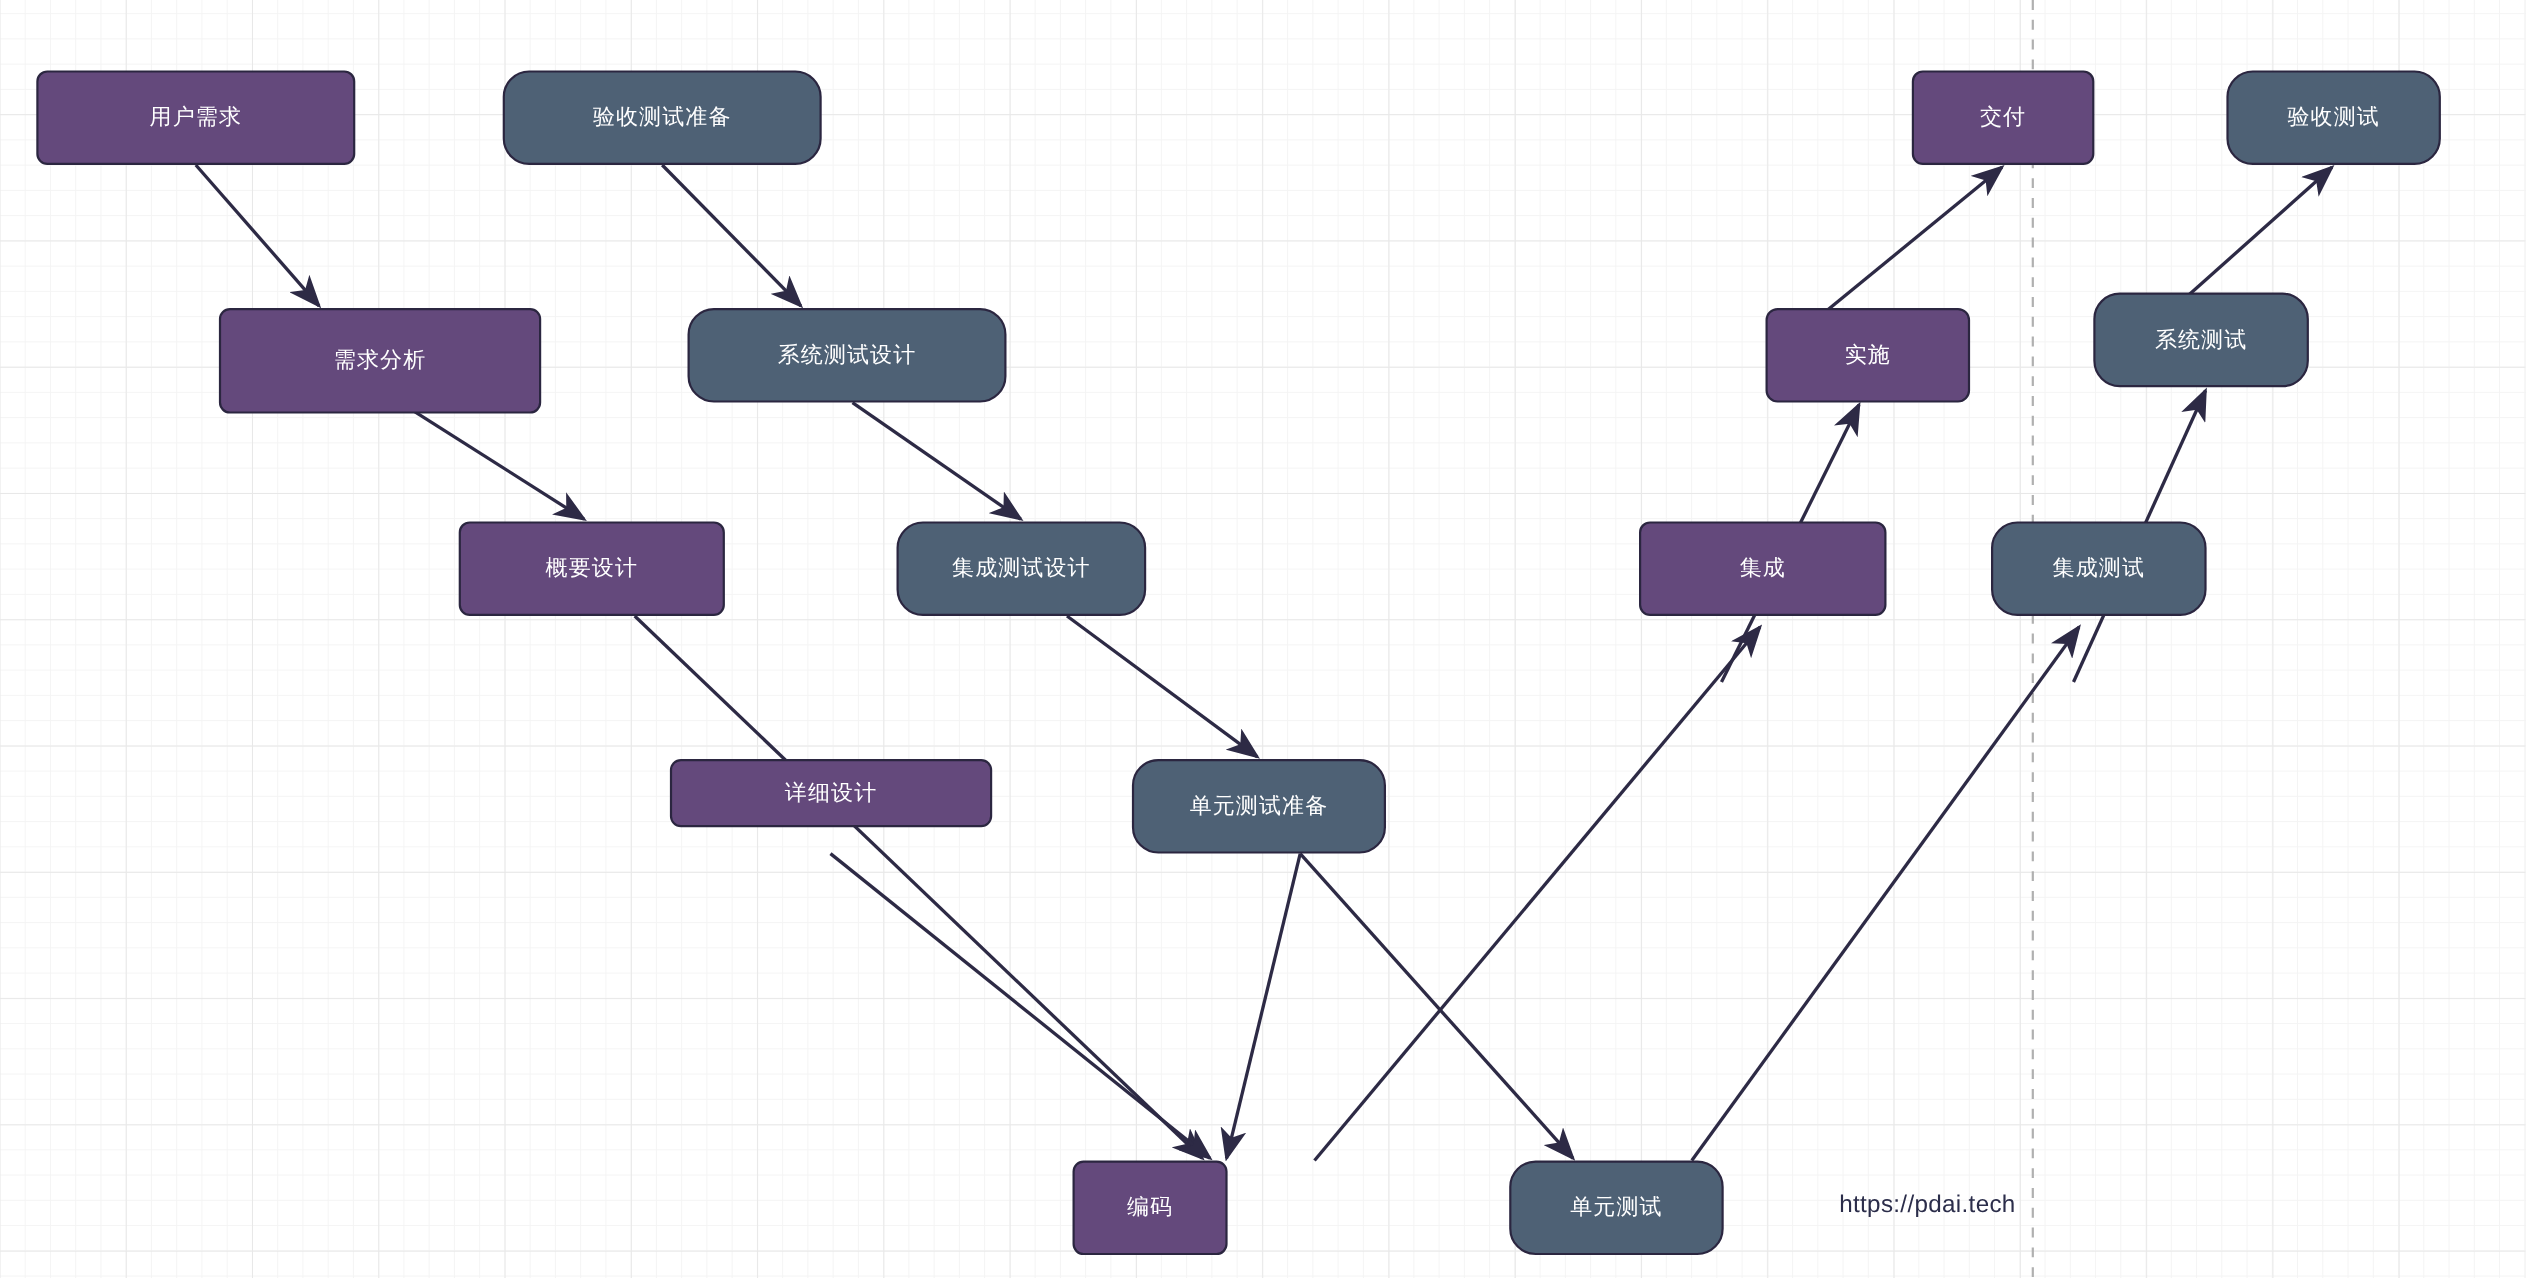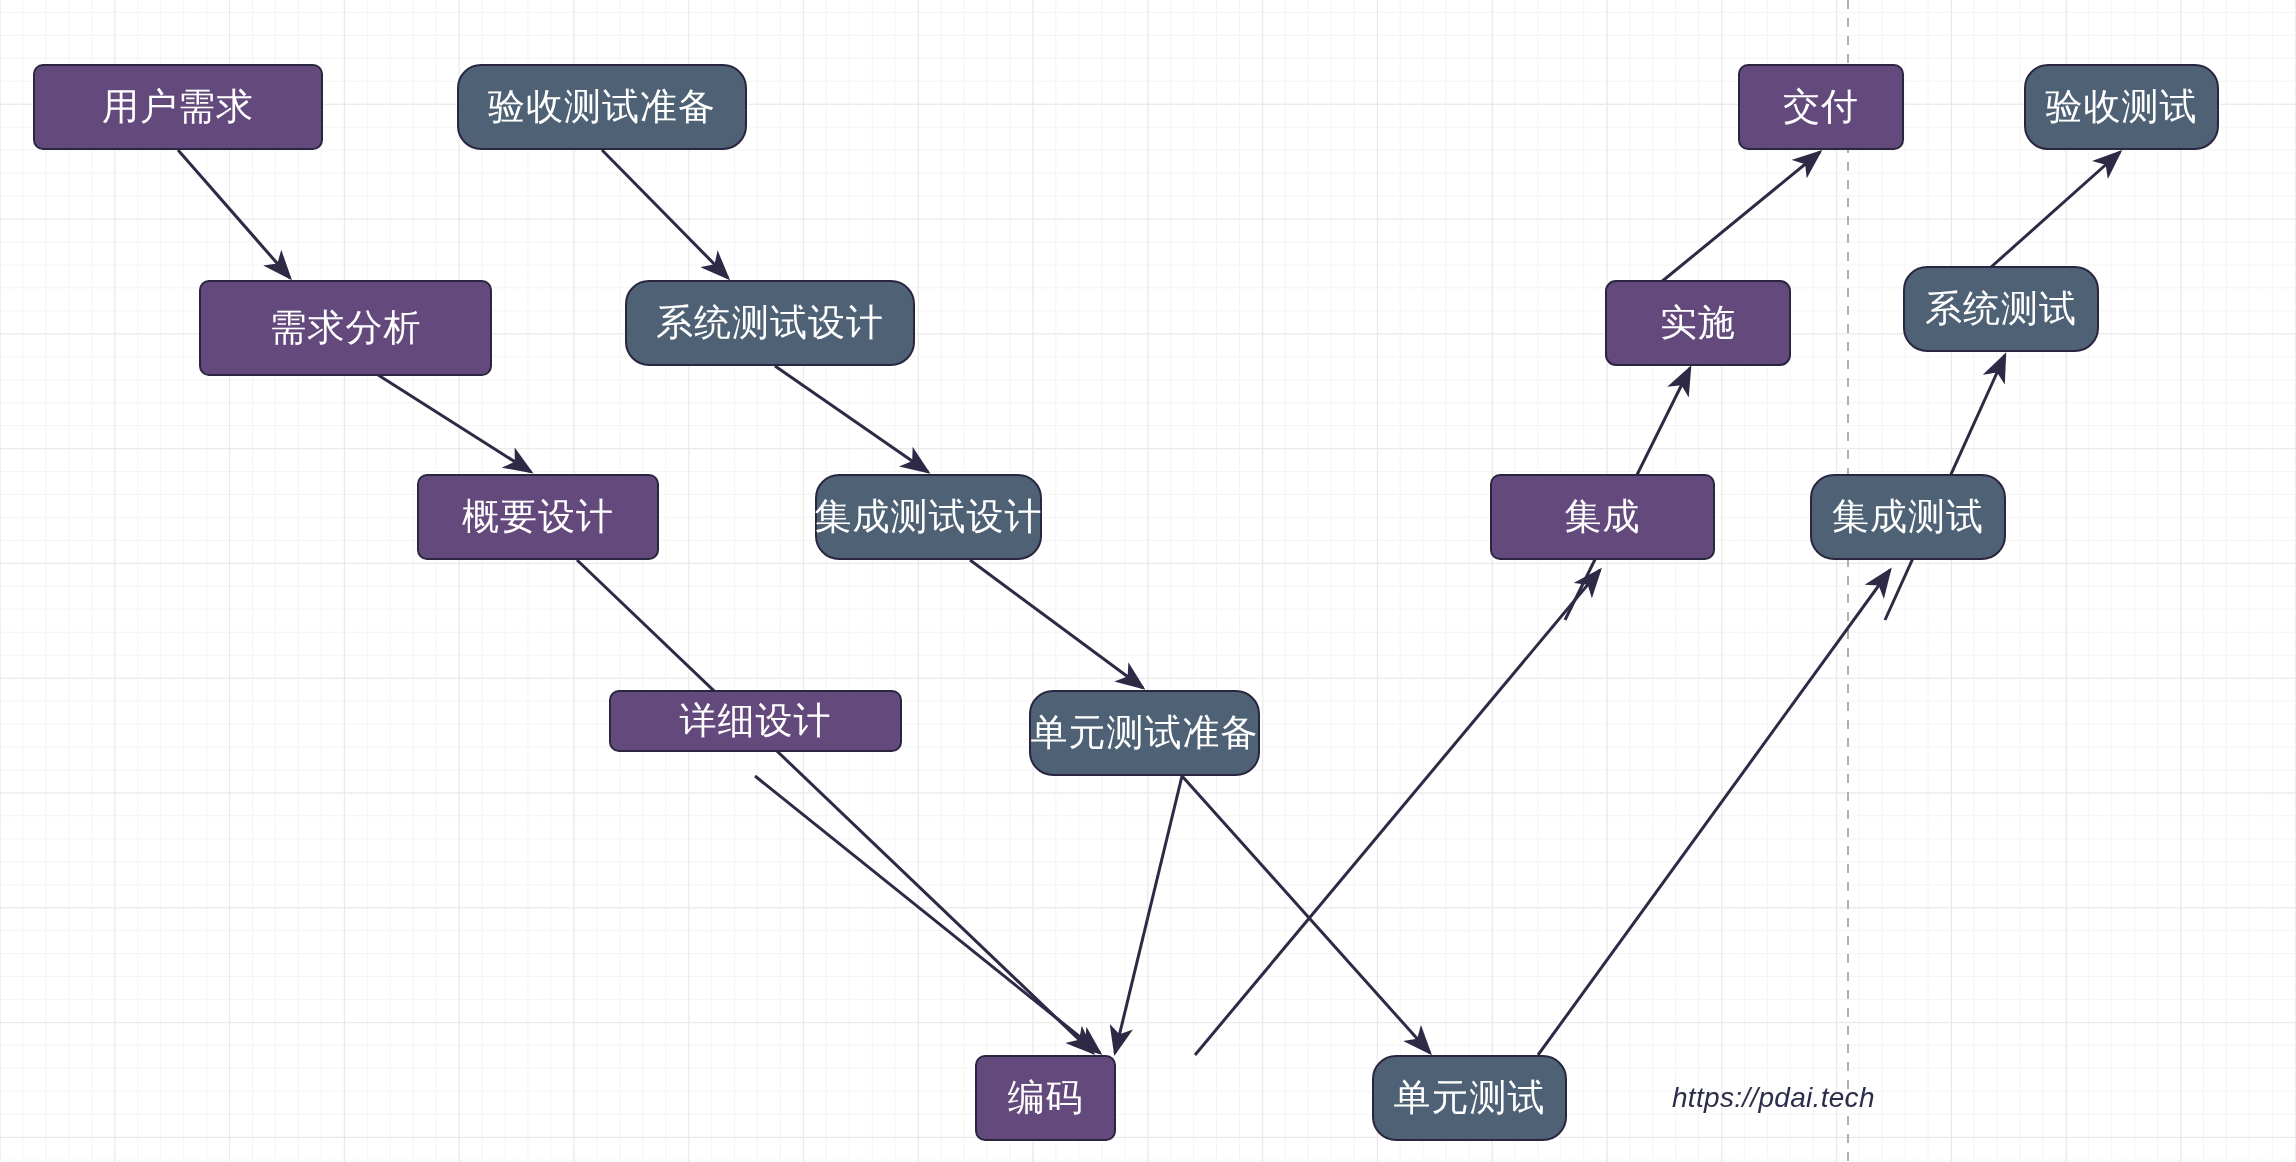--- a/index.html
+++ b/index.html
@@ -37,40 +37,39 @@
   }
   .node {
     position: absolute;
     box-sizing: border-box;
     display: flex;
     align-items: center;
     justify-content: center;
     border-radius: 10px;
     border: 2px solid #2b2640;
     color: #ffffff;
-    font-size: 37px;
+    font-size: 20px;
     letter-spacing: 1px;
     line-height: 1.1;
     white-space: nowrap;
     z-index: 3;
   }
   .node.dev  { background: #64497c; }
   .node.test { background: #4e6175; border-radius: 24px; }
   .node-label {
     display: block;
     pointer-events: none;
   }
   #watermark {
     position: absolute;
     color: #2b2d4a;
-    font-size: 28px;
+    font-size: 22px;
     letter-spacing: 0.3px;
     white-space: nowrap;
     z-index: 4;
-    font-style: italic;
   }
 </style>
 </head>
 <body>
 
 <div id="canvas">
 
   <svg id="edges" viewBox="0 0 2296 1162" preserveAspectRatio="none" xmlns="http://www.w3.org/2000/svg">
     <defs>
       <marker id="arrowhead" markerWidth="10" markerHeight="8" refX="9" refY="4" orient="auto" markerUnits="strokeWidth">

